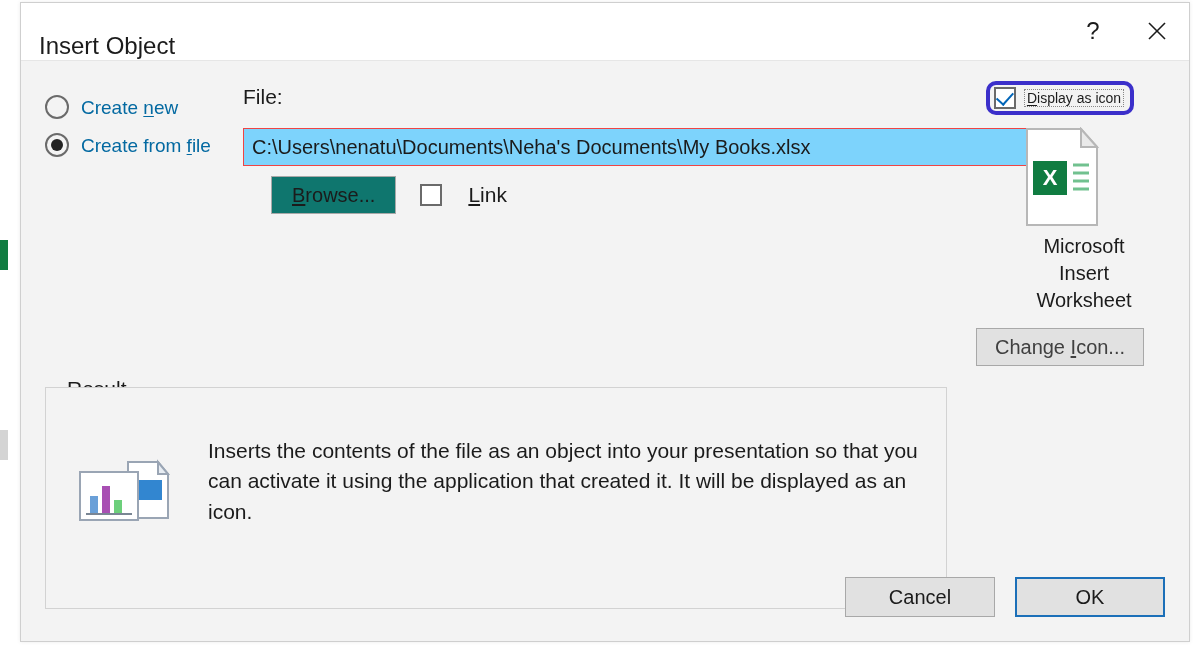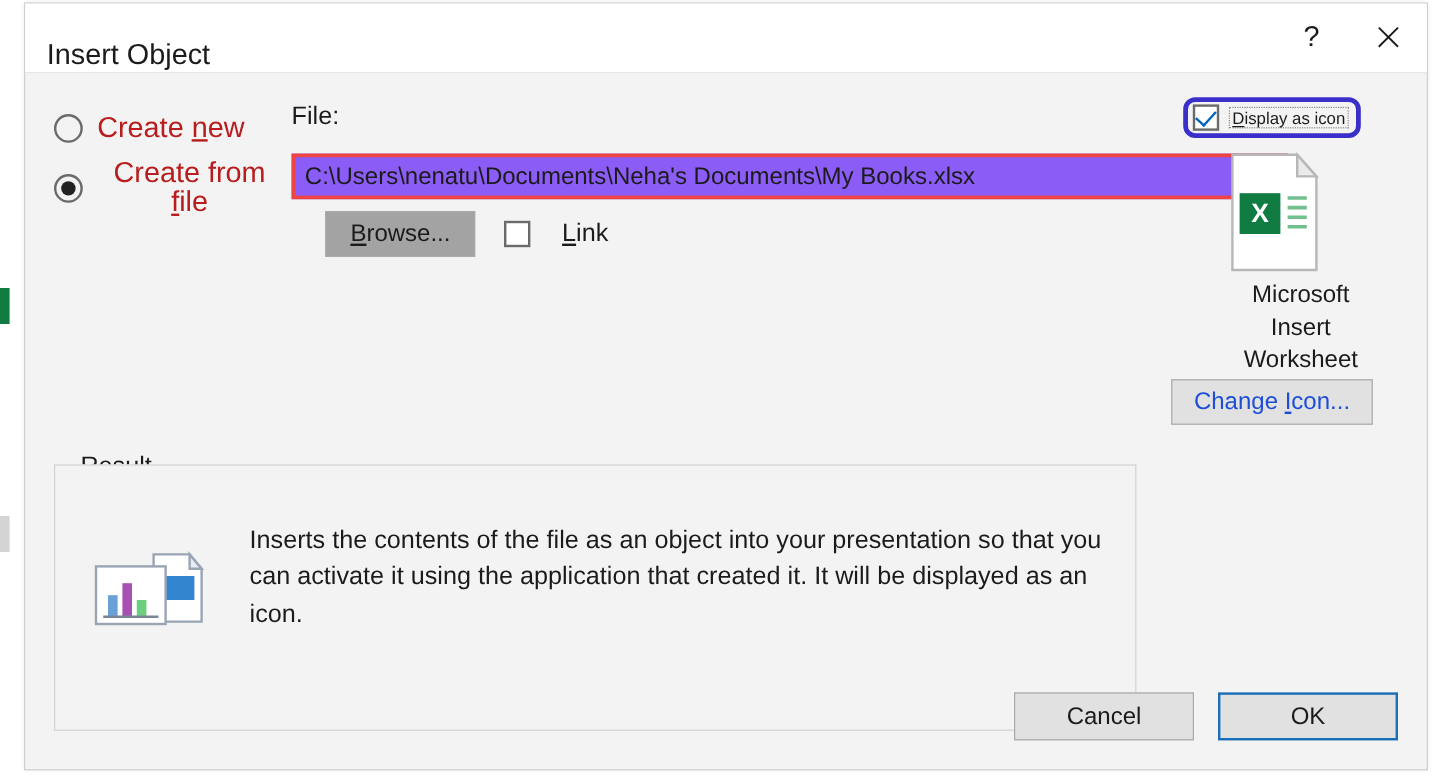--- a/index.html
+++ b/index.html
@@ -68,22 +68,22 @@
   .left-col {
     position: absolute;
     left: 24px;
     top: 34px;
     width: 190px;
   }
   .radio-row {
     display: flex;
     align-items: center;
     margin-bottom: 14px;
-    font-size: 24px;
-    color: #b91c1c;
+    font-size: 19px;
+    color: #0369a1;
     line-height: 1;
     cursor: pointer;
     text-align: center;
   }
   .radio-outer {
     width: 24px;
     height: 24px;
     border: 2px solid #6a6a6a;
     border-radius: 50%;
     margin-right: 12px;
@@ -106,37 +106,37 @@
   }
   .file-label {
     font-size: 21px;
     color: #1b1b1b;
     display: block;
     margin-bottom: 19px;
   }
   .file-input {
     width: 830px;
     height: 38px;
-    border: 3px solid #ef4444;
-    background: #8b5cf6;
+    border: 1px solid #ef4444;
+    background: #7dd3fc;
     font-size: 20px;
     padding: 4px 8px;
     color: #1b1b1b;
   }
   .file-row2 {
     margin-top: 10px;
     display: flex;
     align-items: center;
     gap: 24px;
   }
   .browse-btn {
     padding: 0 20px;
     height: 38px;
     border: 1px solid #a8a8a8;
-    background: #a3a3a3;
+    background: #0f766e;
     font-size: 20px;
     color: #1b1b1b;
     cursor: pointer;
     margin-left: 28px;
   }
   .link-wrap {
     display: flex;
     align-items: center;
     gap: 26px;
     font-size: 21px;
@@ -191,27 +191,27 @@
   }
   .excel-caption {
     text-align: center;
     font-size: 20px;
     color: #1b1b1b;
     margin-top: 4px;
     line-height: 1.35;
     margin-left: 48px;
   }
   .change-icon-btn {
-    margin-top: 2px;
+    margin-top: 14px;
     padding: 0 18px;
     height: 38px;
     border: 1px solid #a8a8a8;
     background: #e1e1e1;
     font-size: 20px;
-    color: #1d4ed8;
+    color: #404040;
     cursor: pointer;
   }
   .result-box {
     position: absolute;
     left: 24px;
     top: 326px;
     width: 902px;
     height: 222px;
     border: 1px solid #d2d2d2;
     background: #f3f3f3;

